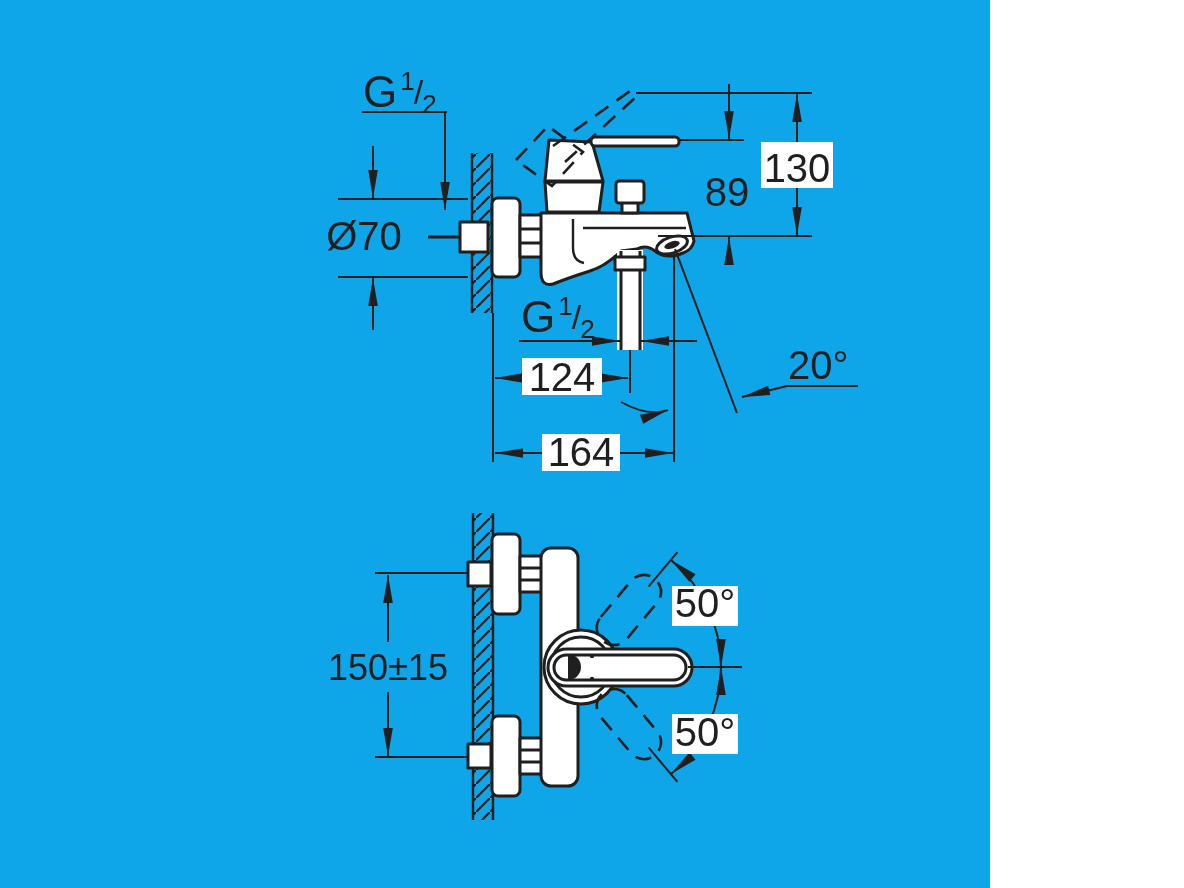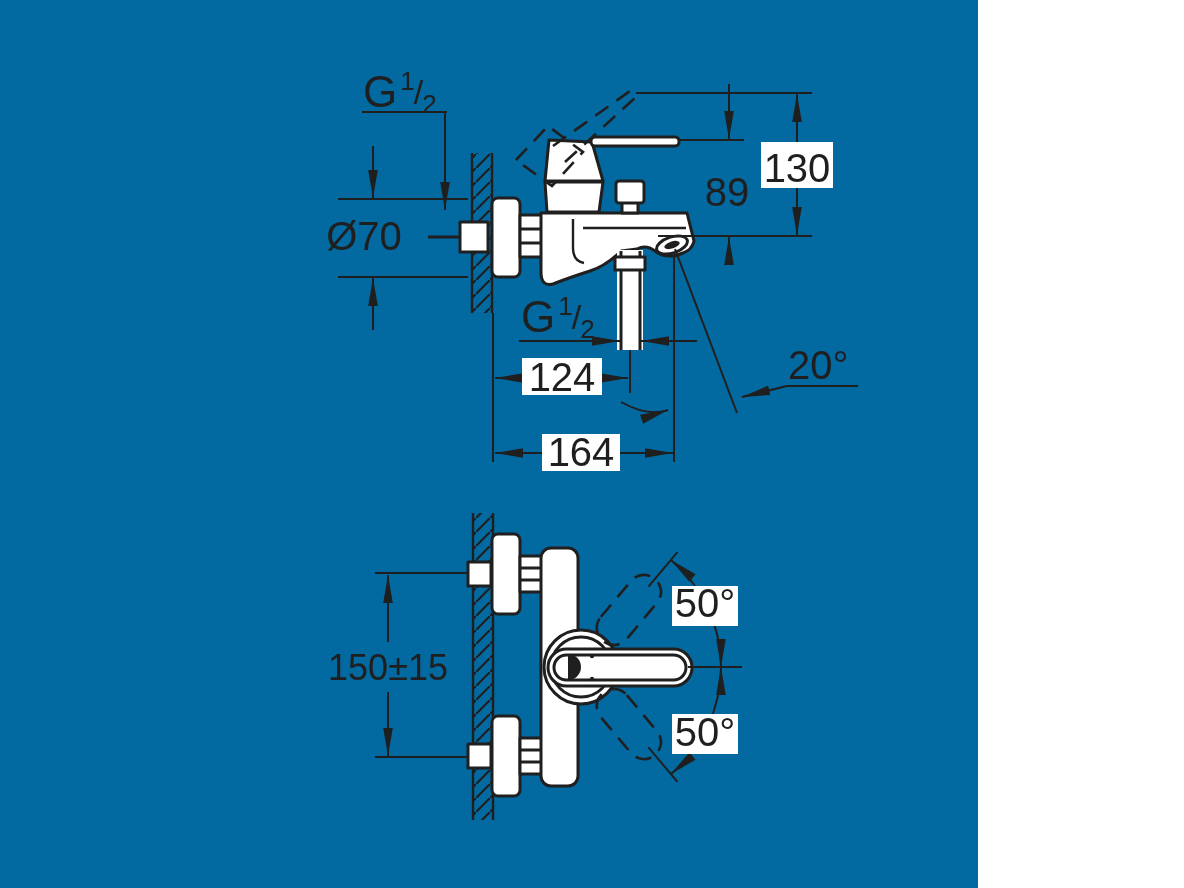--- a/index.html
+++ b/index.html
@@ -1,16 +1,16 @@
 <!DOCTYPE html>
 <html><head>
 <meta charset="utf-8">
 <style>
   html,body { margin:0; padding:0; background:#ffffff; }
-  .stage { position:relative; width:978px; height:888px; background:#0369a1; overflow:hidden; }
+  .stage { position:relative; width:978px; height:888px; background:#0ea5e9; overflow:hidden;padding-left:12px; }
   svg { position:absolute; left:0; top:0; }
   svg text { font-family:"Liberation Sans","DejaVu Sans",sans-serif; fill:#1f1f1f; }
   .ol   { fill:#ffffff; stroke:#1f1f1f; stroke-width:3; stroke-linejoin:round; }
   .ln   { fill:none; stroke:#1f1f1f; stroke-width:3; stroke-linejoin:round; }
   .thin { fill:none; stroke:#1f1f1f; stroke-width:2.4; }
   .dash { fill:none; stroke:#1f1f1f; stroke-width:2.6; stroke-dasharray:16 10; }
   .dim  { fill:none; stroke:#1f1f1f; stroke-width:2; }
   .bg   { fill:#ffffff; stroke:none; }
   .ink  { fill:#1f1f1f; stroke:none; }
   .txt  { font-size:40px; }

